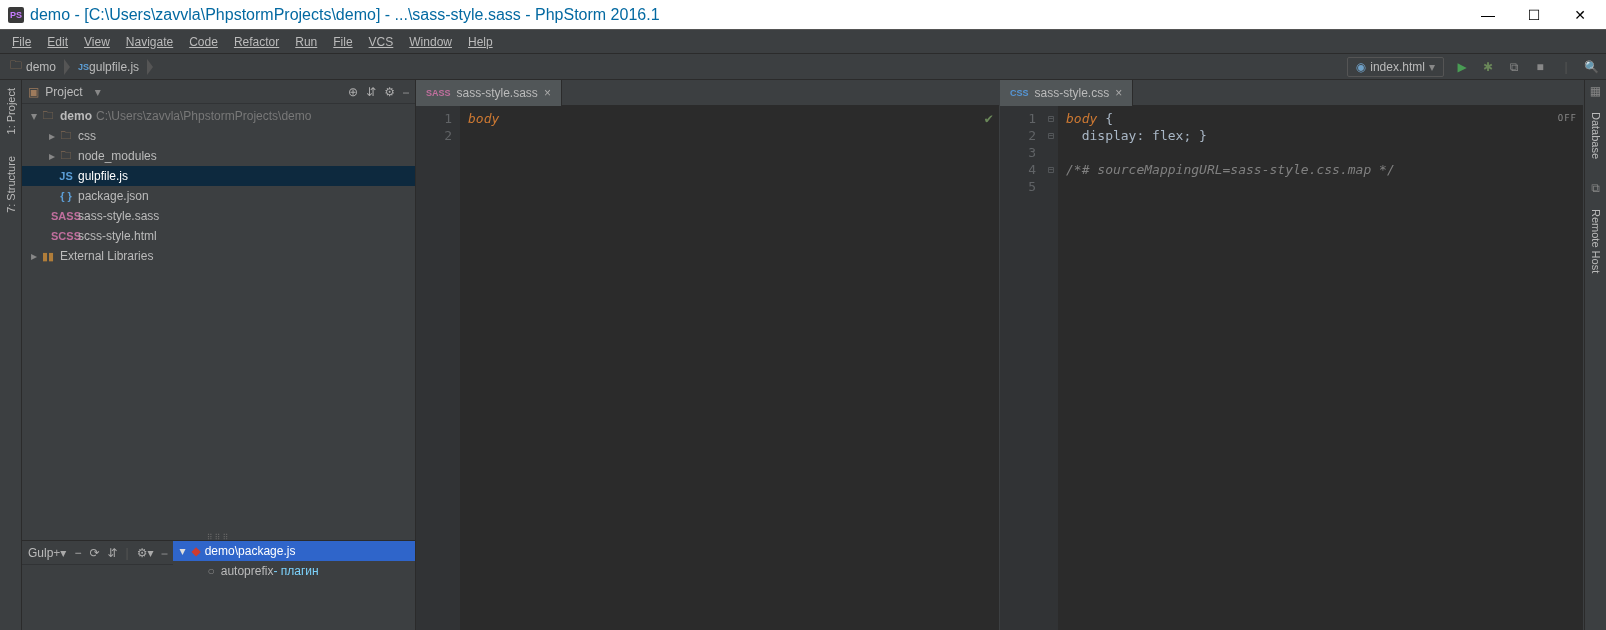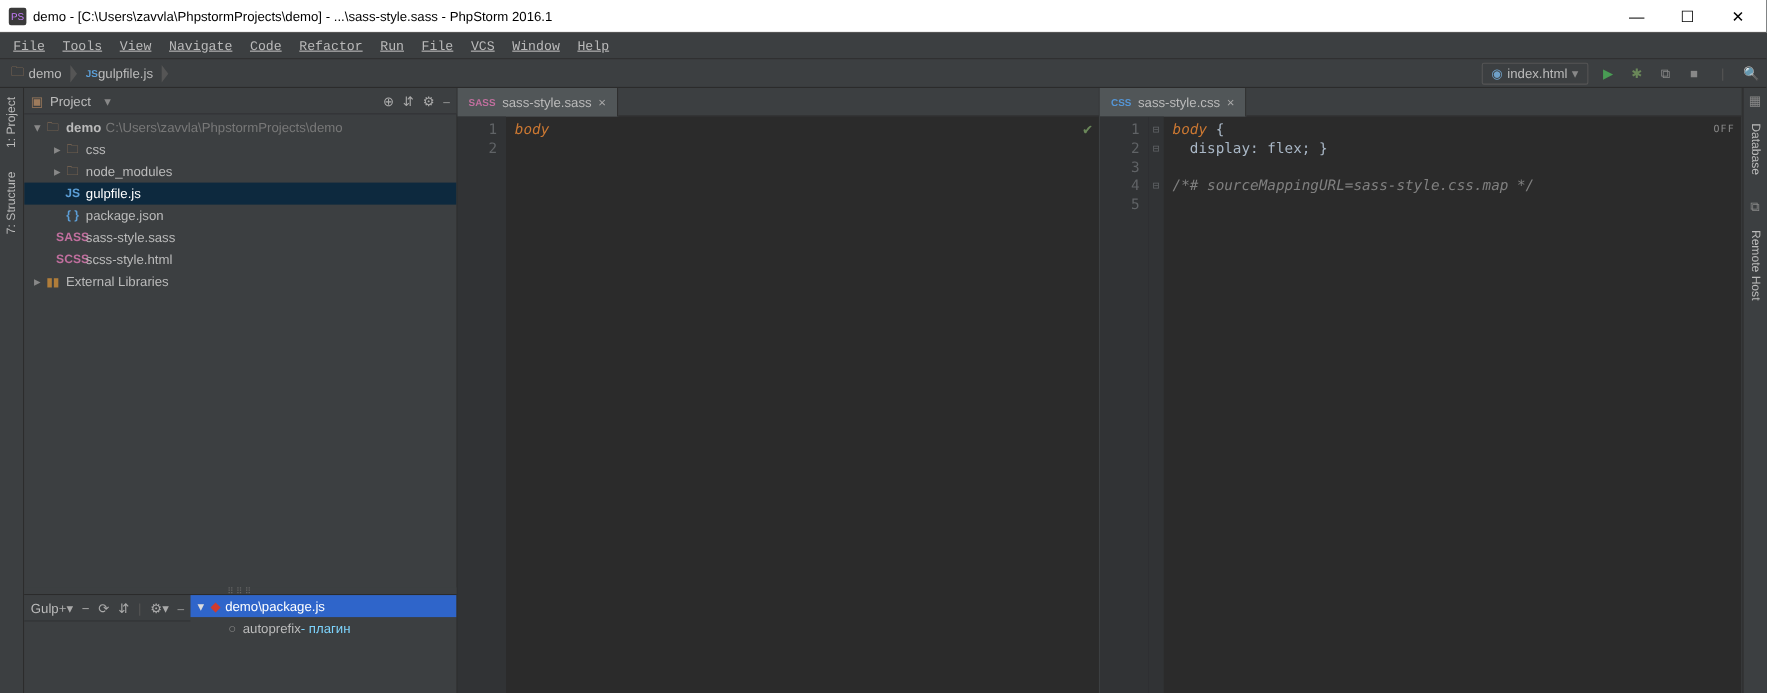--- a/index.html
+++ b/index.html
@@ -22,34 +22,33 @@
   align-items: center;
   padding: 0 8px;
   border-bottom: 1px solid #555;
 }
 .titlebar .app-icon {
   width: 16px; height: 16px;
   background: #3a3a3a;
   border-radius: 2px;
   margin-right: 6px;
   display: flex; align-items: center; justify-content: center;
-  color: #c77dff; font-size: 9px; font-weight: normal;
-}
-.titlebar .title { flex: 1; color: #000000; font-size: 12px; }
+  color: #c77dff; font-size: 9px; font-weight: bold;
+}
+.titlebar .title { flex: 1; color: #0369a1; font-size: 16px; }
 .titlebar .win-controls { display: flex; gap: 18px; margin-right: 4px; }
 .titlebar .win-btn { width: 28px; height: 20px; display: flex; align-items: center; justify-content: center; font-size: 14px; color: #000; cursor: default; }
 
 .menubar {
   height: 24px;
   background: #3c3f41;
   display: flex;
   align-items: center;
   padding: 0 4px;
   border-bottom: 1px solid #2b2b2b;
-  font-family: Liberation Mono, monospace;
 }
 .menubar .menu-item {
   padding: 3px 8px;
   color: #bbbbbb;
   cursor: default;
 }
 .menubar .menu-item .ul { text-decoration: underline; }
 
 .navbar {
   height: 26px;
@@ -252,21 +251,21 @@
   <div class="title">demo - [C:\Users\zavvla\PhpstormProjects\demo] - ...\sass-style.sass - PhpStorm 2016.1</div>
   <div class="win-controls">
     <div class="win-btn">—</div>
     <div class="win-btn">☐</div>
     <div class="win-btn">✕</div>
   </div>
 </div>
 
 <div class="menubar">
   <div class="menu-item"><span class="ul">File</span></div>
-  <div class="menu-item"><span class="ul">Tools</span></div>
+  <div class="menu-item"><span class="ul">Edit</span></div>
   <div class="menu-item"><span class="ul">View</span></div>
   <div class="menu-item"><span class="ul">Navigate</span></div>
   <div class="menu-item"><span class="ul">Code</span></div>
   <div class="menu-item"><span class="ul">Refactor</span></div>
   <div class="menu-item"><span class="ul">Run</span></div>
   <div class="menu-item"><span class="ul">File</span></div>
   <div class="menu-item"><span class="ul">VCS</span></div>
   <div class="menu-item"><span class="ul">Window</span></div>
   <div class="menu-item"><span class="ul">Help</span></div>
 </div>

